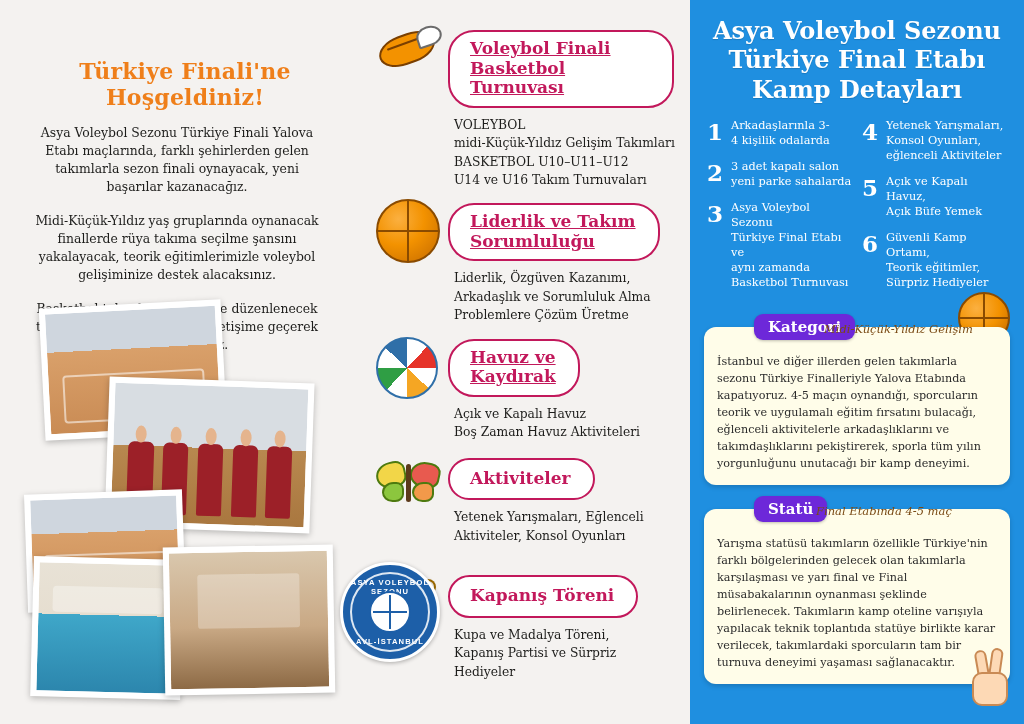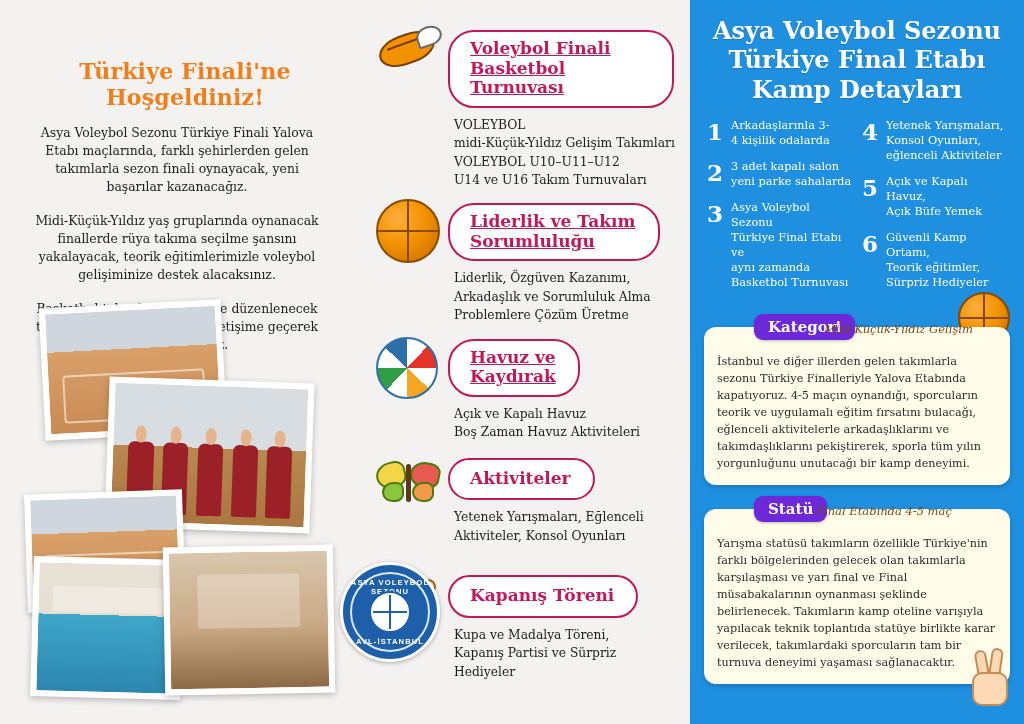--- a/index.html
+++ b/index.html
@@ -248,21 +248,21 @@
           <div class="ic vb-wing">
               <div class="ball"></div>
               <div class="wing"></div>
             </div>
         </div>
         <div class="pill two" style="white-space:pre-line">Voleybol Finali
 Basketbol Turnuvası</div>
         <div class="lines">
           <div>VOLEYBOL</div>
           <div>midi-Küçük-Yıldız Gelişim Takımları</div>
-          <div>VOLEYBOL U10–U11–U12</div>
+          <div>BASKETBOL U10–U11–U12</div>
           <div>U14 ve U16 Takım Turnuvaları</div>
         </div>
       </div>
 
       <div class="item" style="margin-top:14px;">
         <div class="icon-slot">
           <div class="ic disco"></div>
         </div>
         <div class="pill two" style="white-space:pre-line">Liderlik ve Takım
 Sorumluluğu</div>

